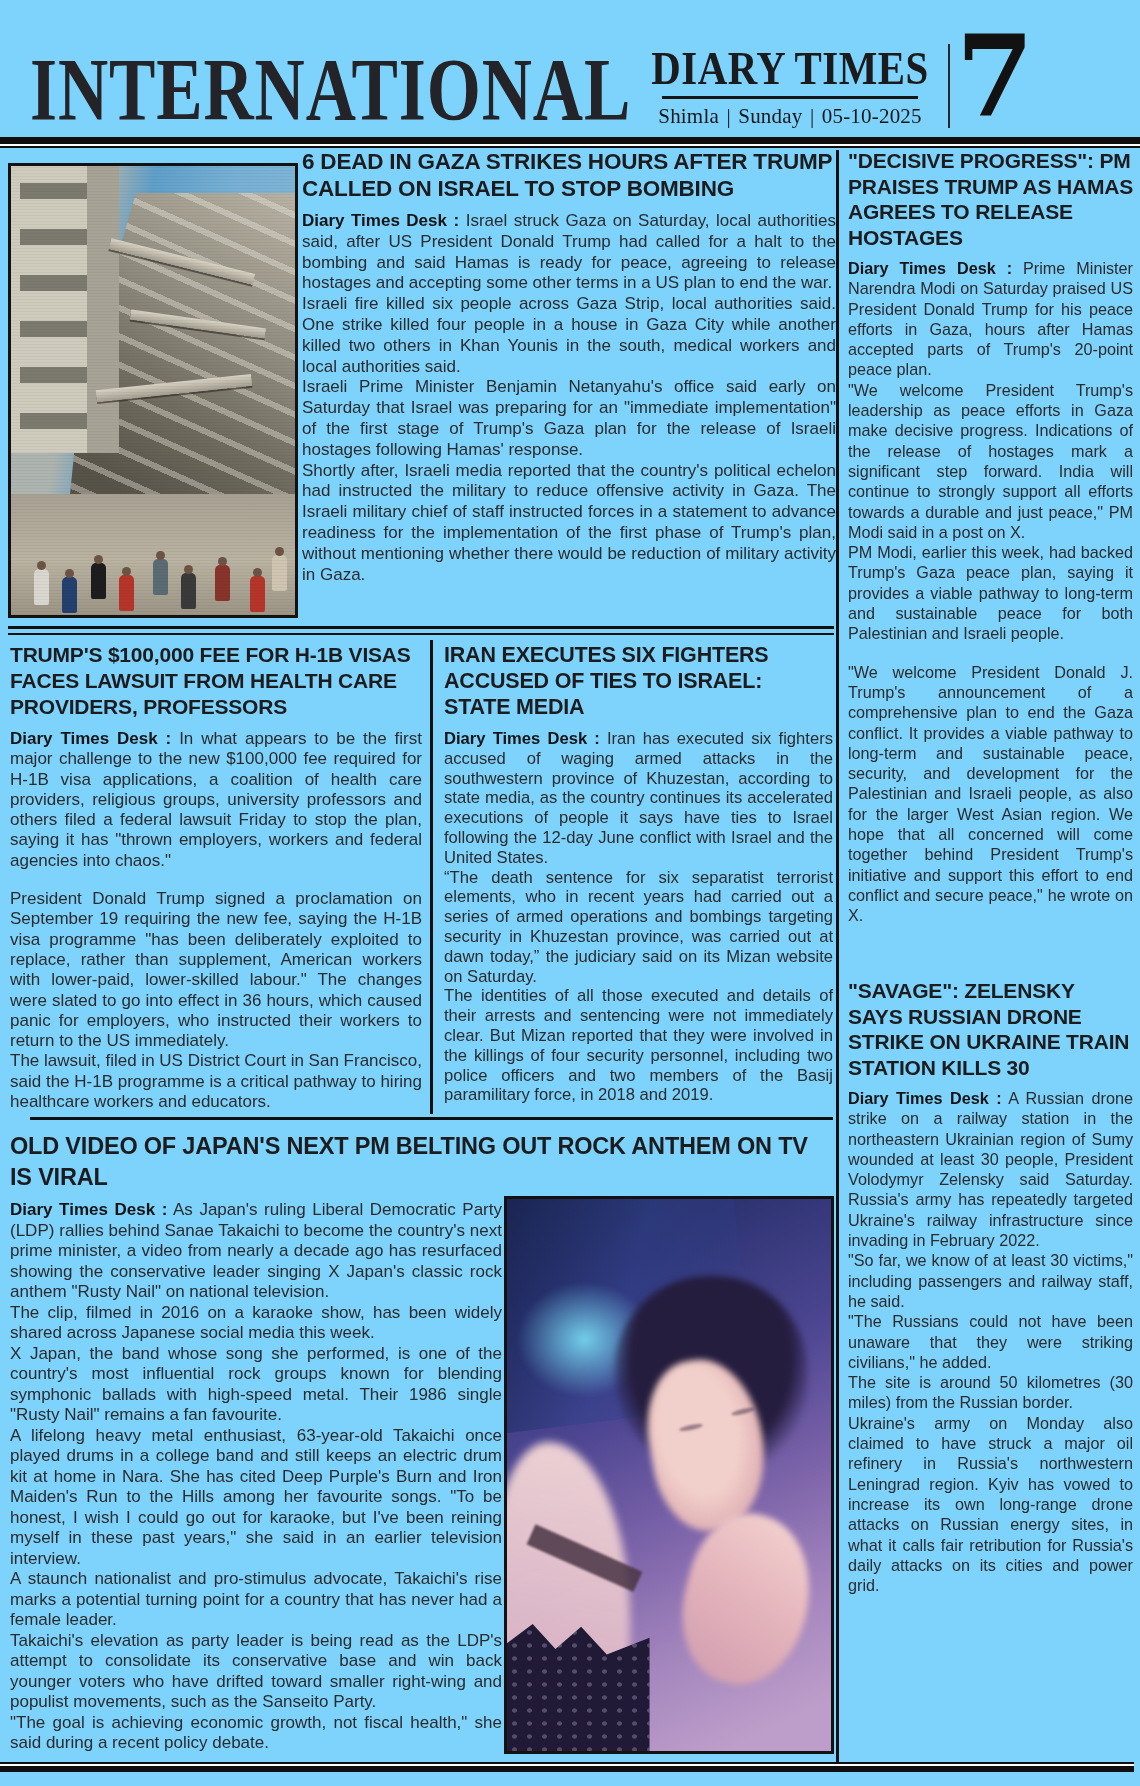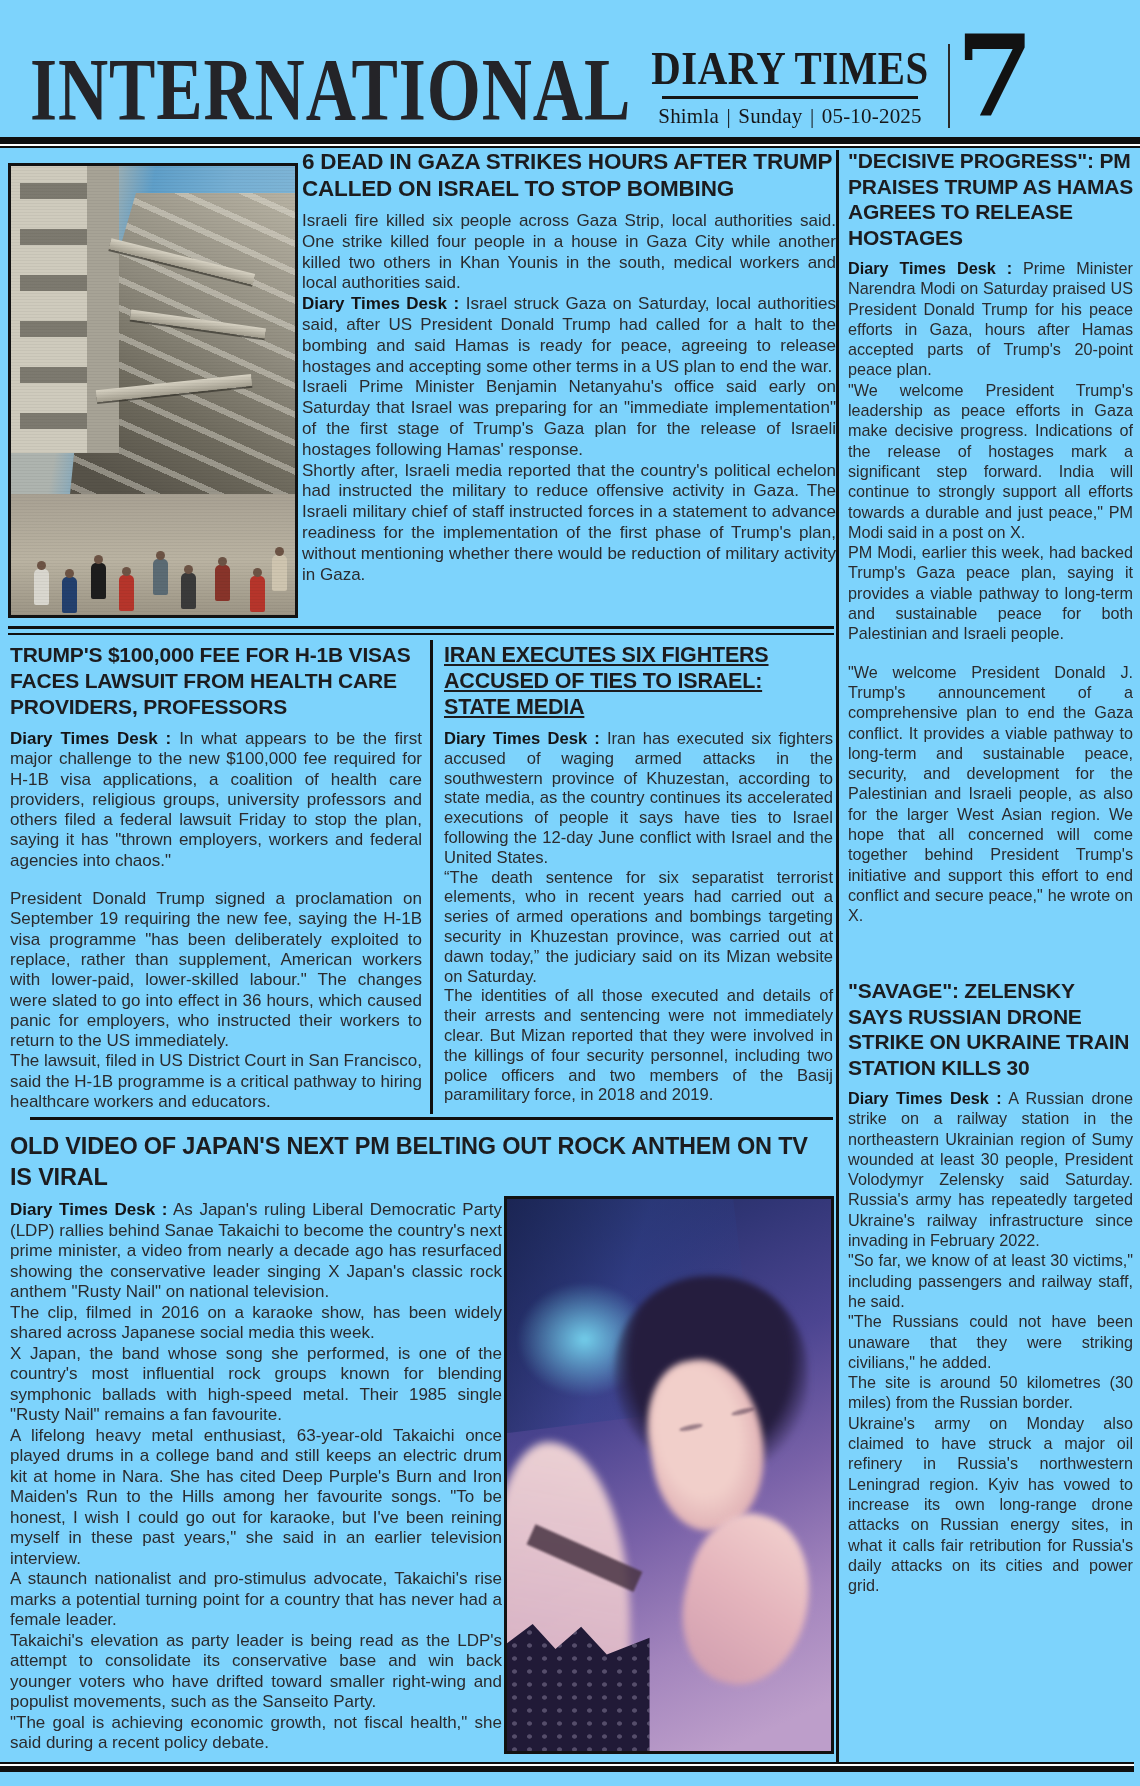--- a/index.html
+++ b/index.html
@@ -62,21 +62,21 @@
 
   .art-modi{ left:848px; top:148px; width:285px; }
   .art-modi .headline{ font-size:21px; line-height:25.5px; margin-bottom:8px; }
   .art-modi .body p{ font-size:16.2px; line-height:20.3px; }
 
   .art-h1b{ left:10px; top:642px; width:412px; }
   .art-h1b .headline{ font-size:21px; line-height:26px; margin-bottom:9px; }
   .art-h1b .body p{ font-size:17px; line-height:20.3px; }
 
   .art-iran{ left:444px; top:642px; width:389px; }
-  .art-iran .headline{ font-size:21.5px; line-height:26px; margin-bottom:9px;text-decoration:underline; }
+  .art-iran .headline{ font-size:21.5px; line-height:26px; margin-bottom:9px; }
   .art-iran .body p{ font-size:16.6px; line-height:19.8px; }
 
   .art-japan-head{ left:10px; top:1131px; width:823px; }
   .art-japan-head .headline{ font-size:23.5px; line-height:31px; }
   .art-japan-body{ left:10px; top:1200px; width:492px; }
   .art-japan-body p{ font-size:17px; line-height:20.5px; }
 
   .art-zelensky{ left:848px; top:978px; width:285px; }
   .art-zelensky .headline{ font-size:21px; line-height:25.5px; margin-bottom:8px; }
   .art-zelensky .body p{ font-size:16.2px; line-height:20.3px; }
@@ -182,22 +182,22 @@
     <div class="fig" style="left:60%; bottom:6px;  background:#3a3a3a;"></div>
     <div class="fig" style="left:72%; bottom:14px; background:#88342a;"></div>
     <div class="fig" style="left:84%; bottom:3px;  background:#b6352b;"></div>
     <div class="fig" style="left:92%; bottom:24px; background:#cfc5b0;"></div>
     <div class="grain"></div>
   </div>
 
   <section class="article art-gaza">
     <h2 class="headline">6 DEAD IN GAZA STRIKES HOURS AFTER TRUMP CALLED ON ISRAEL TO STOP BOMBING</h2>
     <div class="body">
+      <p><strong>Diary Times Desk :</strong> <span>Israel struck Gaza on Saturday, local authorities said, after US President Donald Trump had called for a halt to the bombing and said Hamas is ready for peace, agreeing to release hostages and accepting some other terms in a US plan to end the war.</span></p>
       <p>Israeli fire killed six people across Gaza Strip, local authorities said. One strike killed four people in a house in Gaza City while another killed two others in Khan Younis in the south, medical workers and local authorities said.</p>
-      <p><strong>Diary Times Desk :</strong> <span>Israel struck Gaza on Saturday, local authorities said, after US President Donald Trump had called for a halt to the bombing and said Hamas is ready for peace, agreeing to release hostages and accepting some other terms in a US plan to end the war.</span></p>
       <p>Israeli Prime Minister Benjamin Netanyahu's office said early on Saturday that Israel was preparing for an "immediate implementation" of the first stage of Trump's Gaza plan for the release of Israeli hostages following Hamas' response.</p>
       <p>Shortly after, Israeli media reported that the country's political echelon had instructed the military to reduce offensive activity in Gaza. The Israeli military chief of staff instructed forces in a statement to advance readiness for the implementation of the first phase of Trump's plan, without mentioning whether there would be reduction of military activity in Gaza.</p>
     </div>
   </section>
 
   <section class="article art-modi">
     <h2 class="headline">"DECISIVE PROGRESS": PM PRAISES TRUMP AS HAMAS AGREES TO RELEASE HOSTAGES</h2>
     <div class="body">
       <p><strong>Diary Times Desk :</strong> <span>Prime Minister Narendra Modi on Saturday praised US President Donald Trump for his peace efforts in Gaza, hours after Hamas accepted parts of Trump's 20-point peace plan.</span></p>
       <p>"We welcome President Trump's leadership as peace efforts in Gaza make decisive progress. Indications of the release of hostages mark a significant step forward. India will continue to strongly support all efforts towards a durable and just peace," PM Modi said in a post on X.</p>
@@ -240,21 +240,21 @@
       <p>The identities of all those executed and details of their arrests and sentencing were not immediately clear. But Mizan reported that they were involved in the killings of four security personnel, including two police officers and two members of the Basij paramilitary force, in 2018 and 2019.</p>
     </div>
   </section>
 
   <section class="article art-japan-head">
     <h2 class="headline">OLD VIDEO OF JAPAN'S NEXT PM BELTING OUT ROCK ANTHEM ON TV IS VIRAL</h2>
   </section>
   <section class="article art-japan-body body">
     <p><strong>Diary Times Desk :</strong> <span>As Japan's ruling Liberal Democratic Party (LDP) rallies behind Sanae Takaichi to become the country's next prime minister, a video from nearly a decade ago has resurfaced showing the conservative leader singing X Japan's classic rock anthem "Rusty Nail" on national television.</span></p>
     <p>The clip, filmed in 2016 on a karaoke show, has been widely shared across Japanese social media this week.</p>
-    <p>X Japan, the band whose song she performed, is one of the country's most influential rock groups known for blending symphonic ballads with high-speed metal. Their 1985 single "Rusty Nail" remains a fan favourite.</p>
+    <p>X Japan, the band whose song she performed, is one of the country's most influential rock groups known for blending symphonic ballads with high-speed metal. Their 1986 single "Rusty Nail" remains a fan favourite.</p>
     <p>A lifelong heavy metal enthusiast, 63-year-old Takaichi once played drums in a college band and still keeps an electric drum kit at home in Nara. She has cited Deep Purple's Burn and Iron Maiden's Run to the Hills among her favourite songs. "To be honest, I wish I could go out for karaoke, but I've been reining myself in these past years," she said in an earlier television interview.</p>
     <p>A staunch nationalist and pro-stimulus advocate, Takaichi's rise marks a potential turning point for a country that has never had a female leader.</p>
     <p>Takaichi's elevation as party leader is being read as the LDP's attempt to consolidate its conservative base and win back younger voters who have drifted toward smaller right-wing and populist movements, such as the Sanseito Party.</p>
     <p>"The goal is achieving economic growth, not fiscal health," she said during a recent policy debate.</p>
   </section>
 
   <div class="photo-karaoke">
     <div class="kk-beam"></div>
     <div class="kk-glow"></div>
     <div class="kk-hair"></div>

